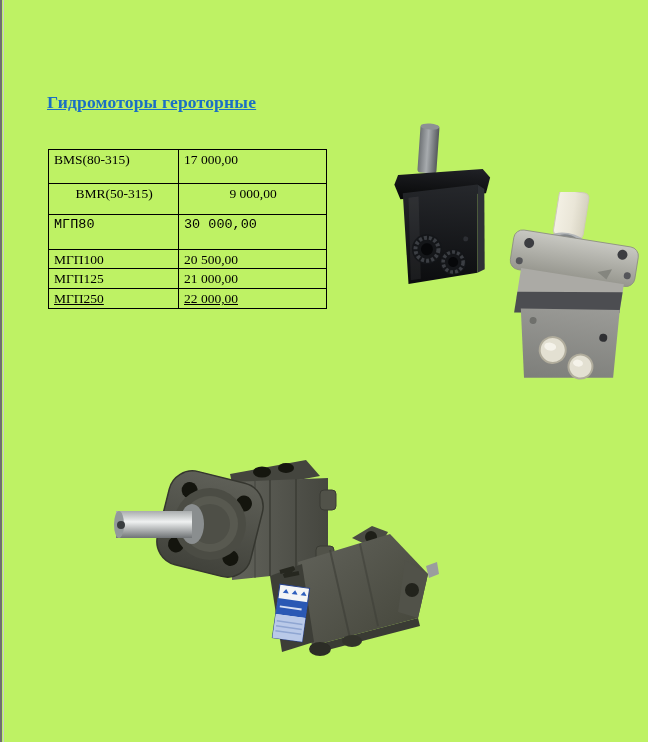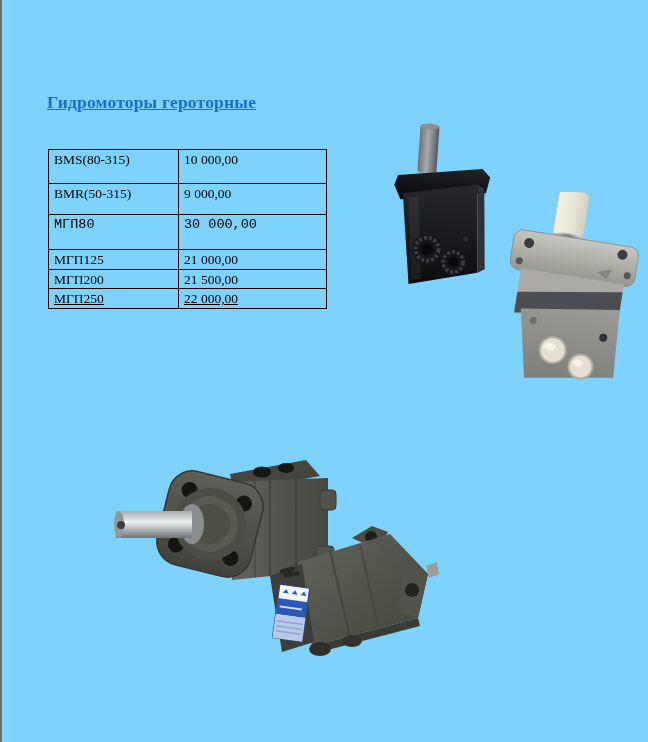--- a/index.html
+++ b/index.html
@@ -1,19 +1,19 @@
 <!DOCTYPE html>
 <html><head>
 <meta charset="utf-8">
 <style>
   html,body{margin:0;padding:0;background:#ffffff;}
   .page{
     position:relative;
     width:648px;height:742px;
-    background:#7dd3fc;
+    background:#bef264;
     overflow:hidden;
     font-family:"Liberation Serif", serif;
     color:#000;
   }
   .edge-dark{position:absolute;left:0;top:0;width:2px;height:742px;background:#6f6f6f;}
   .edge-light{position:absolute;left:3px;top:0;width:1px;height:742px;background:#cccccc;}
 
   .doc-heading{
     position:absolute;left:47px;top:92px;
     font-size:17.5px;font-weight:bold;
@@ -32,21 +32,21 @@
   }
   table.price td{
     border:1px solid #000;
     vertical-align:top;
     padding:1px 4px 0 5px;
     font-size:13.5px;
     line-height:17px;
     overflow:hidden;
   }
   col.c1{width:130px;} col.c2{width:148px;}
-  tr.r1 td{height:32px;} tr.r2 td{height:29px;} tr.r3 td{height:33px;font-family:Liberation Mono, monospace;}
+  tr.r1 td{height:32px;} tr.r2 td{height:29px;text-align:center;} tr.r3 td{height:33px;font-family:Liberation Mono, monospace;}
   tr.r4 td{height:17px;} tr.r5 td{height:18px;} tr.r6 td{height:17px;}
   tr.r7 td{height:18px;text-decoration:underline;} tr.r8 td{height:18px;} tr.r9 td{height:37px;}
 
   .photo{position:absolute;}
   .photo svg{display:block;}
 </style>
 </head>
 <body>
 
 <div class="page">
@@ -57,37 +57,37 @@
   <div class="doc-heading">Гидромоторы героторные</div>
 
   <table class="price">
     <colgroup>
         <col class="c1">
         <col class="c2">
       </colgroup>
     <tbody>
       <tr class="r1">
         <td>BMS(80-315)</td>
-        <td>10 000,00</td>
+        <td>17 000,00</td>
       </tr>
       <tr class="r2">
         <td>BMR(50-315)</td>
         <td>9 000,00</td>
       </tr>
       <tr class="r3">
         <td>МГП80</td>
         <td>30 000,00</td>
       </tr>
+      <tr class="r4">
+        <td>МГП100</td>
+        <td>20 500,00</td>
+      </tr>
       <tr class="r5">
         <td>МГП125</td>
         <td>21 000,00</td>
-      </tr>
-      <tr class="r6">
-        <td>МГП200</td>
-        <td>21 500,00</td>
       </tr>
       <tr class="r7">
         <td>МГП250</td>
         <td>22 000,00</td>
       </tr>
     </tbody>
   </table>
 
   <div class="photo" style="left:388px;top:120px;width:105px;height:174px;">
     <svg width="105" height="174" viewBox="0 0 105 174">

